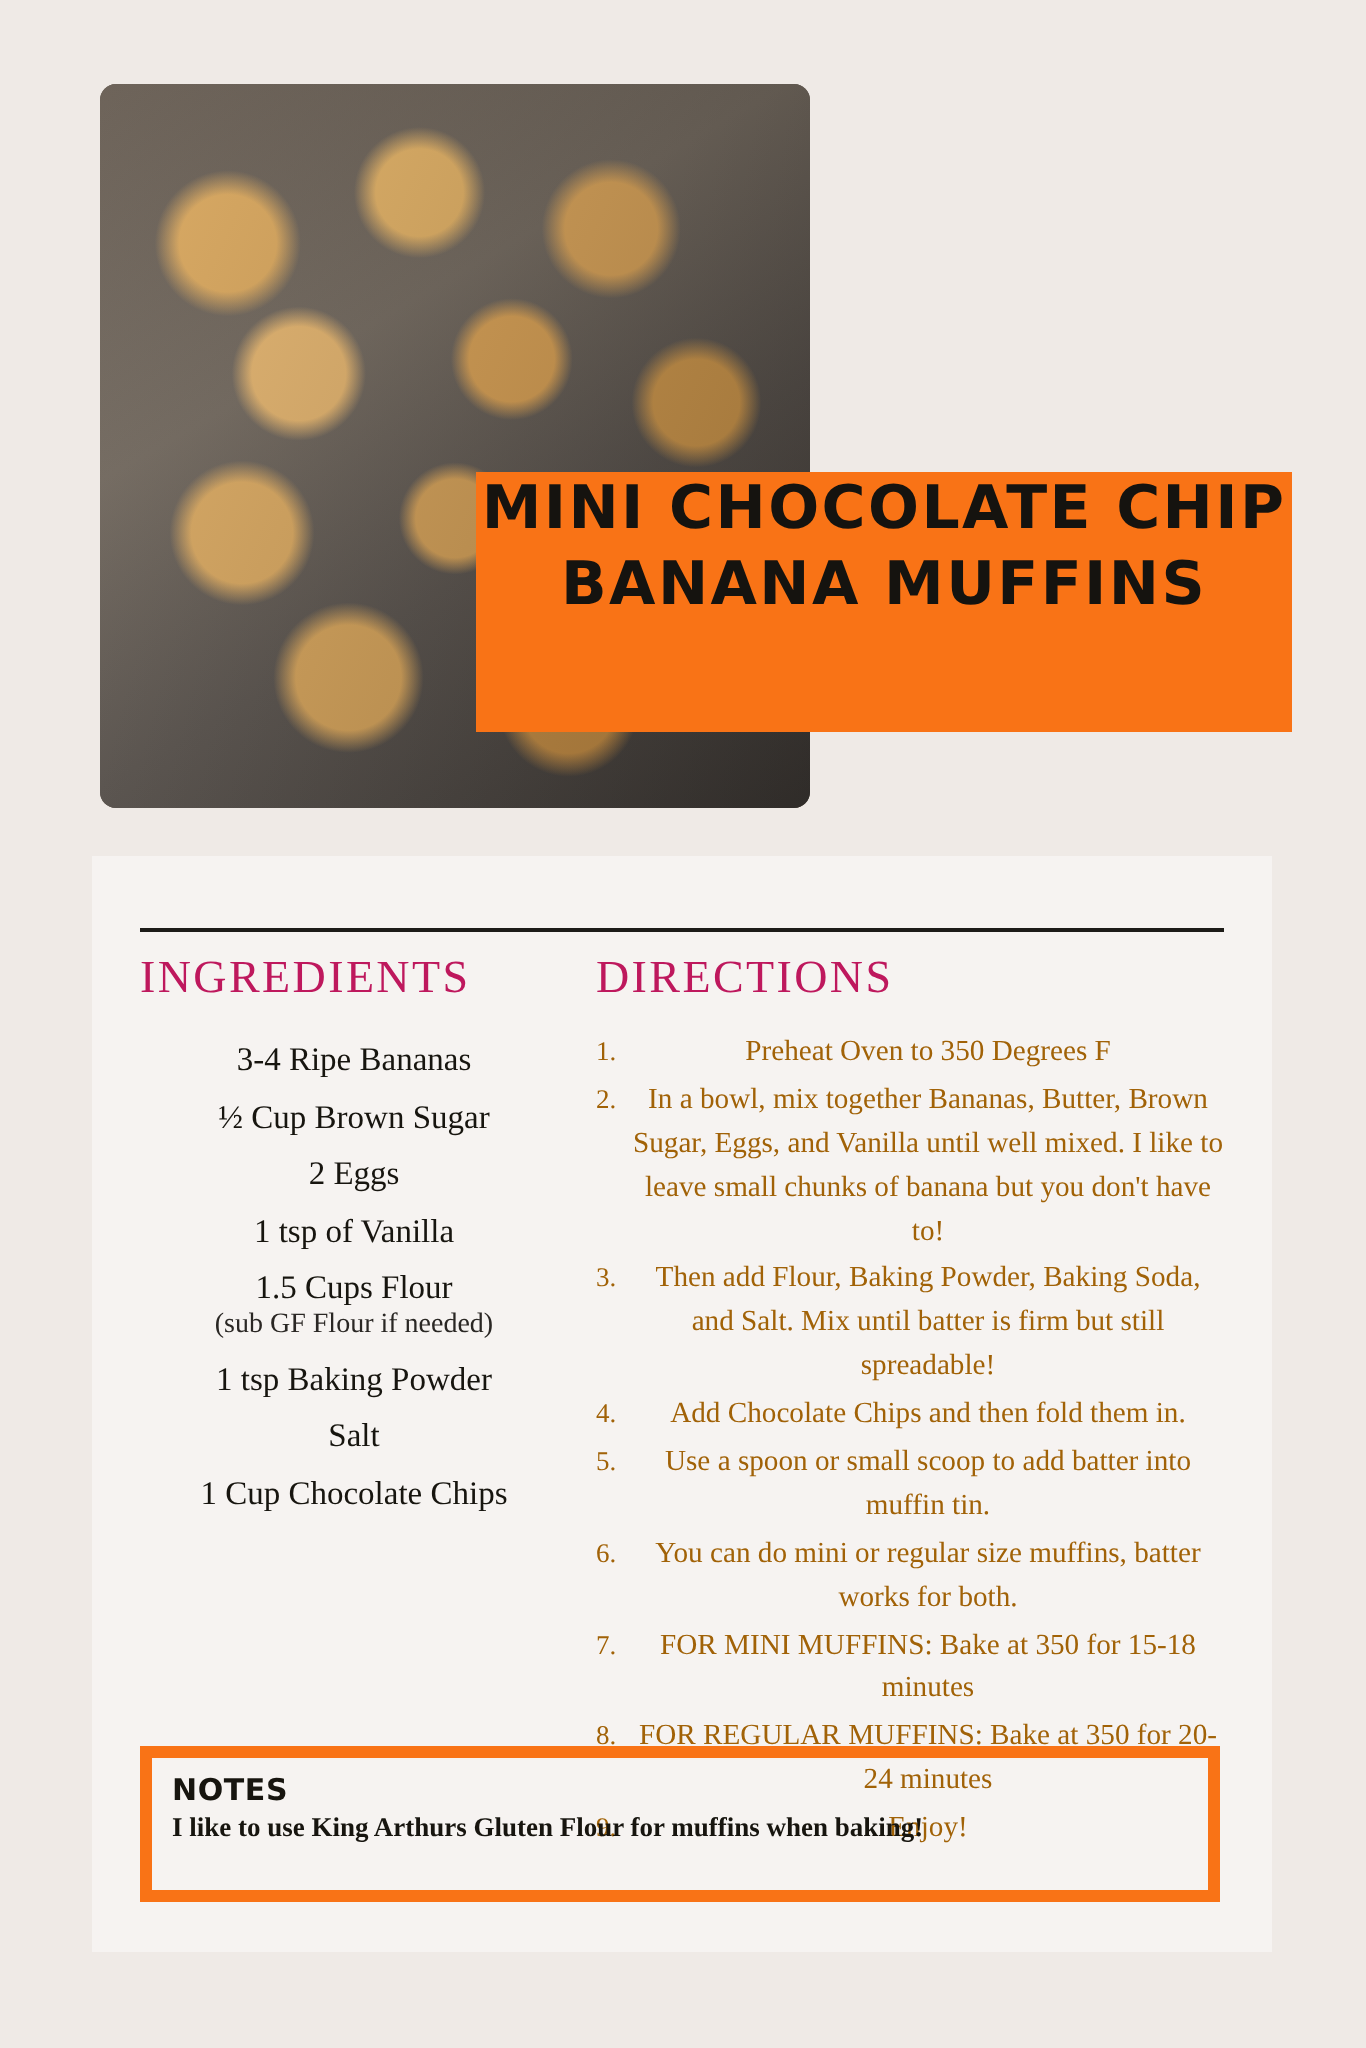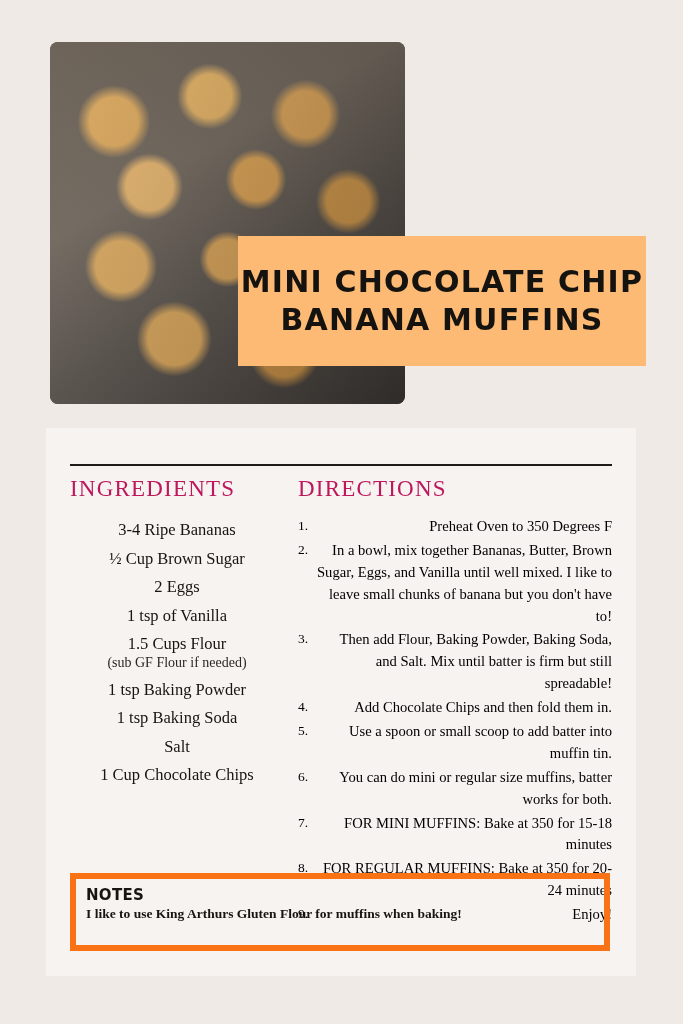--- a/index.html
+++ b/index.html
@@ -49,25 +49,25 @@
     background: linear-gradient(115deg, rgba(255,255,255,0.10), rgba(0,0,0,0.25));
   }
 
   
   .title-card {
     position: absolute;
     left: 238px;
     top: 236px;
     width: 408px;
     height: 130px;
-    background: #fdba74;
+    background: #f97316;
     display: flex;
     flex-direction: column;
     align-items: center;
-    justify-content: center;
+    justify-content: flex-start;
   }
   .title-line {
     font-family: "DejaVu Sans", sans-serif;
     font-weight: bold;
     font-size: 30px;
     letter-spacing: 1.2px;
     color: #15130f;
     line-height: 1.28;
     text-align: center;
     text-transform: uppercase;
@@ -135,23 +135,23 @@
   ol.dir {
     margin: 0;
     padding: 0 0 0 18px;
     counter-reset: step;
     list-style: none;
   }
   ol.dir li {
     position: relative;
     font-size: 14.6px;
     line-height: 1.5;
-    color: #000000;
+    color: #a16207;
     margin-bottom: 2px;
-    text-align: right;
+    text-align: center;
   }
   ol.dir li::before {
     counter-increment: step;
     content: counter(step) ".";
     position: absolute;
     left: -18px;
     top: 0;
     font-size: 13.5px;
   }
 
@@ -205,21 +205,20 @@
       <ul class="ing">
         <li><span>3-4 Ripe Bananas</span></li>
         <li><span>½ Cup Brown Sugar</span></li>
         <li><span>2 Eggs</span></li>
         <li><span>1 tsp of Vanilla</span></li>
         <li>
           <span>1.5 Cups Flour</span>
           <span class="sub">(sub GF Flour if needed)</span>
         </li>
         <li><span>1 tsp Baking Powder</span></li>
-        <li><span>1 tsp Baking Soda</span></li>
         <li><span>Salt</span></li>
         <li><span>1 Cup Chocolate Chips</span></li>
       </ul>
     </div>
 
     <div class="col-dir">
       <h2 class="sec">DIRECTIONS</h2>
       <ol class="dir">
         <li>Preheat Oven to 350 Degrees F</li>
         <li>In a bowl, mix together Bananas, Butter, Brown Sugar, Eggs, and Vanilla until well mixed. I like to leave small chunks of banana but you don't have to!</li>

